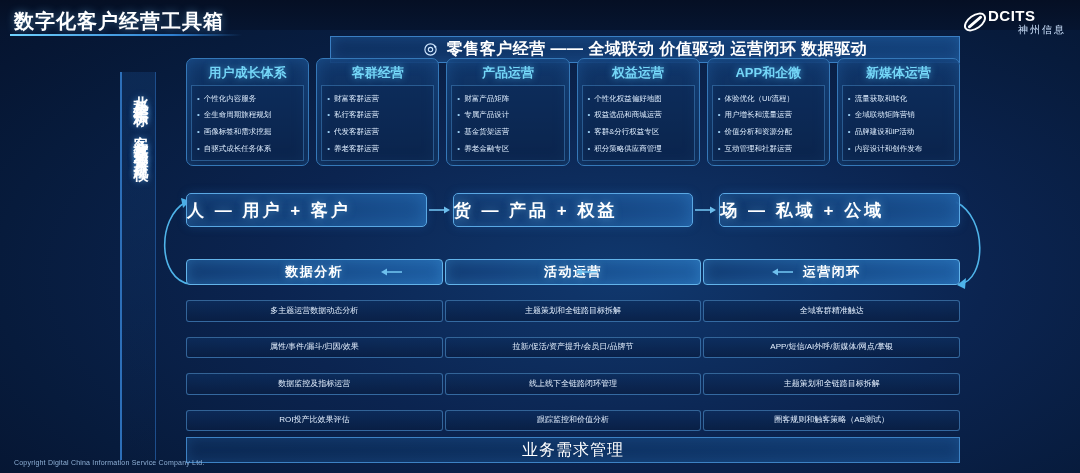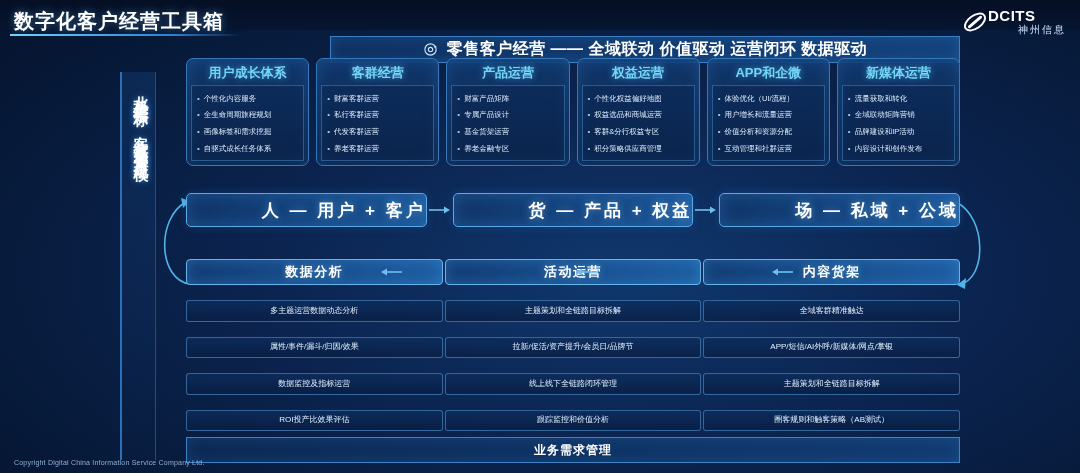--- a/index.html
+++ b/index.html
@@ -113,21 +113,21 @@
 
   
   .flow {
     position: absolute; left: 186px; top: 193px; width: 774px; height: 34px;
     display: flex; align-items: center; z-index: 5;
   }
   .flow-bar {
     flex: 1; height: 34px; border: 1px solid #5aa8e4; border-radius: 5px;
     background: linear-gradient(90deg, rgba(15,52,104,.95), rgba(26,84,150,.95));
     box-shadow: inset 0 0 18px rgba(70,160,235,.3), 0 0 10px rgba(40,120,200,.25);
-    display: flex; align-items: center; justify-content: flex-end;
+    display: flex; align-items: center; justify-content: flex-start;
   }
   .flow-bar span {
     font-size: 17px; font-weight: bold; color: #ffffff; letter-spacing: 3px;
     text-shadow: 0 0 8px rgba(130,210,255,.55);
   }
   .flow-arrow {
     width: 26px; height: 12px; flex: none;
   }
 
   
@@ -162,21 +162,21 @@
   
   .bottom-bar {
     position: absolute; left: 186px; top: 437px; width: 774px; height: 26px;
     border: 1px solid #3d82c4;
     background: linear-gradient(90deg, rgba(12,42,86,.9), rgba(18,62,118,.9));
     display: flex; align-items: center; justify-content: center;
     box-shadow: inset 0 0 14px rgba(60,150,230,.2);
     z-index: 5;
   }
   .bottom-bar span {
-    font-size: 12px; font-weight: bold; color: #ffffff; letter-spacing: 1px;
+    font-size: 16px; font-weight: normal; color: #ffffff; letter-spacing: 1px;
   }
   .copyright {
     position: absolute; left: 14px; bottom: 7px;
     font-size: 7px; color: #8fb0d6; letter-spacing: .2px; z-index: 6;
   }
   .curve { position: absolute; z-index: 4; pointer-events: none; }
 </style>
 </head>
 <body>
 
@@ -397,21 +397,21 @@
         </div>
       <div class="cell">
           <span>线上线下全链路闭环管理</span>
         </div>
       <div class="cell">
           <span>跟踪监控和价值分析</span>
         </div>
     </div>
     <div class="col">
       <div class="col-head">
-          <span>内容货架</span>
+          <span>运营闭环</span>
         </div>
       <div class="cell">
           <span>全域客群精准触达</span>
         </div>
       <div class="cell">
           <span>APP/短信/AI外呼/新媒体/网点/掌银</span>
         </div>
       <div class="cell">
           <span>主题策划和全链路目标拆解</span>
         </div>

